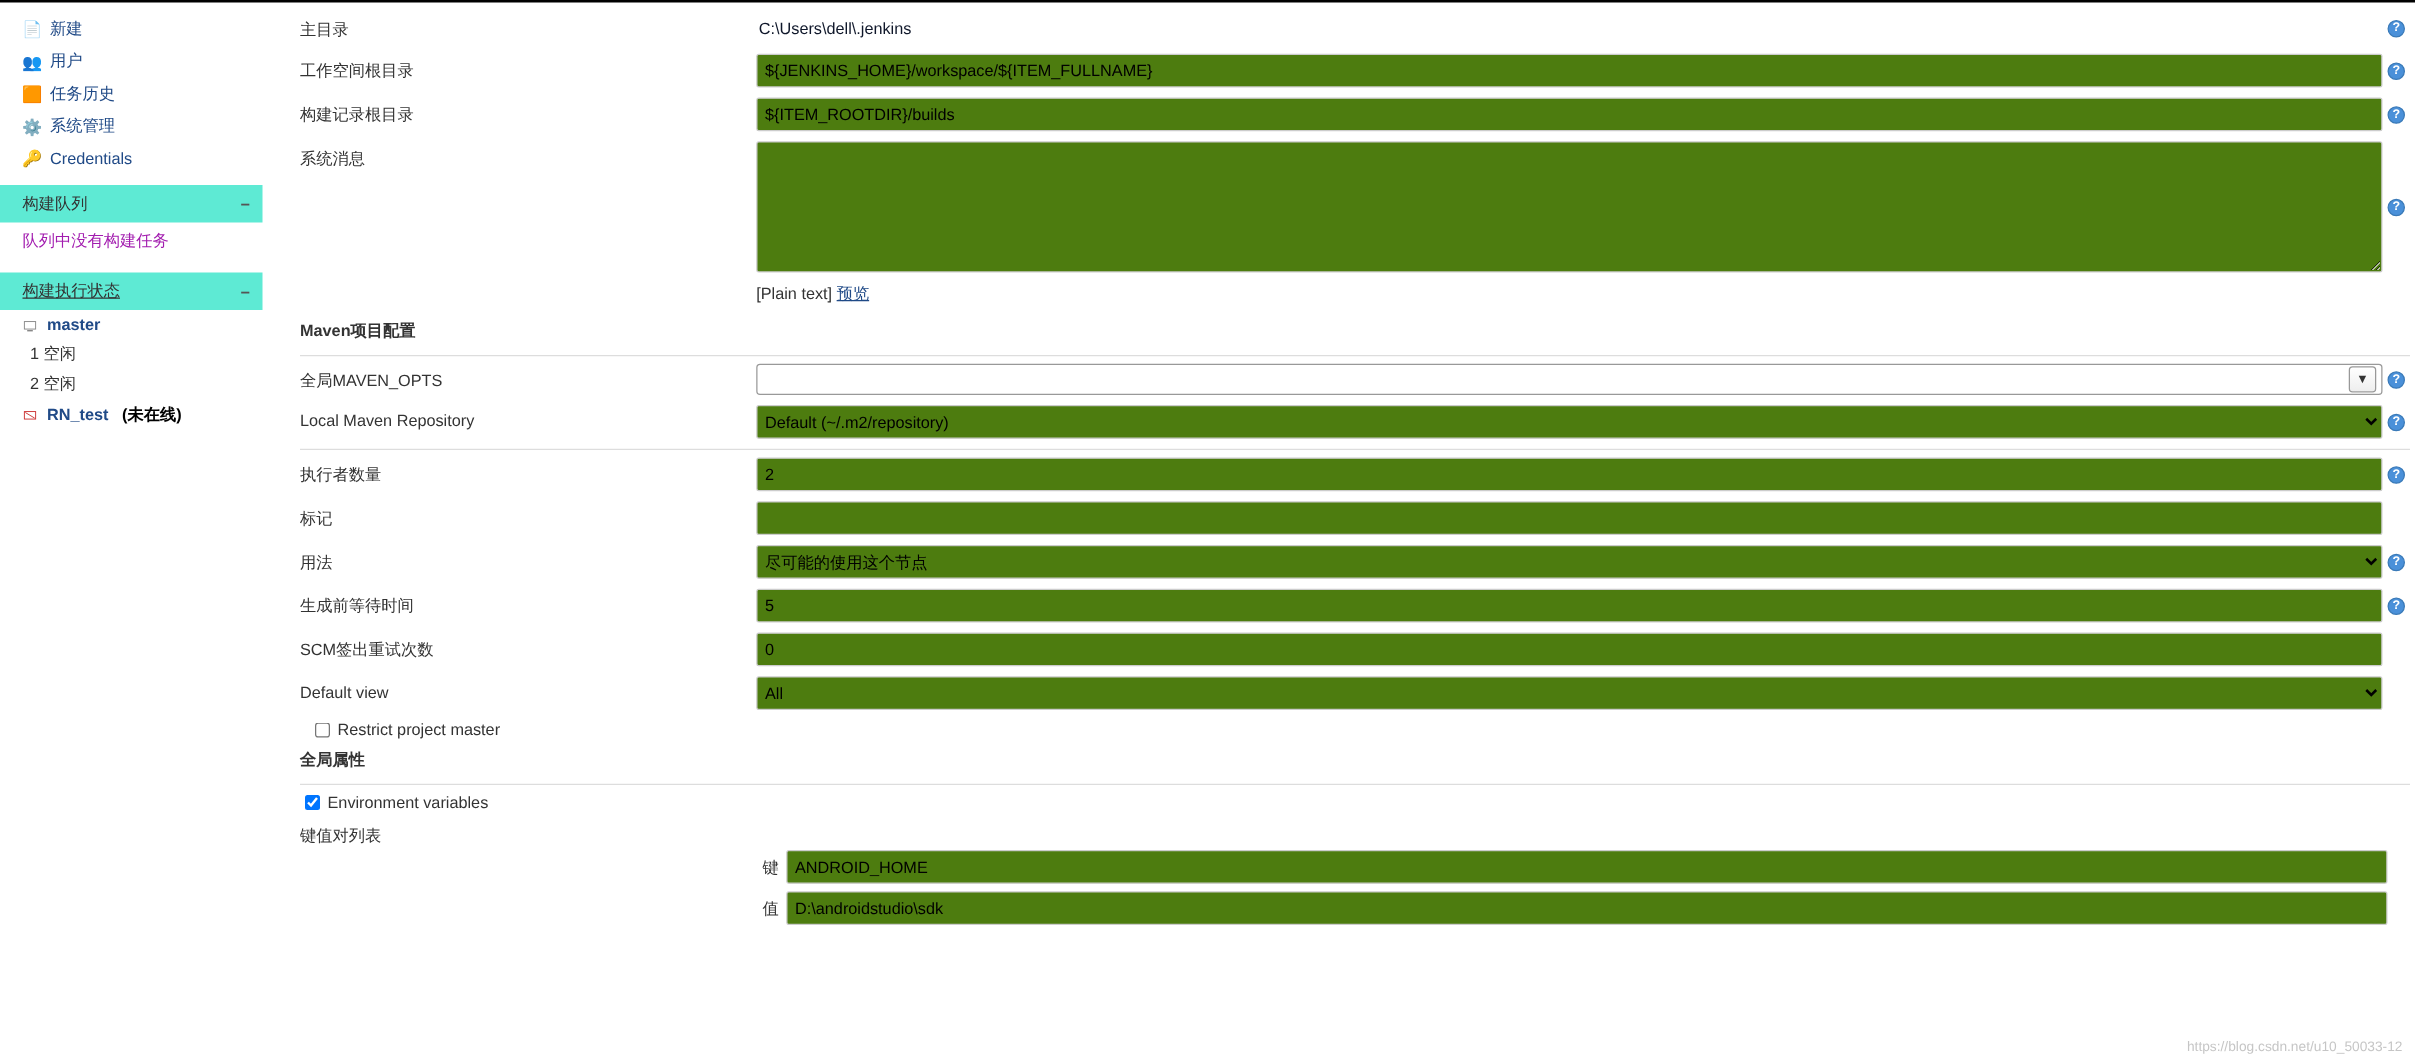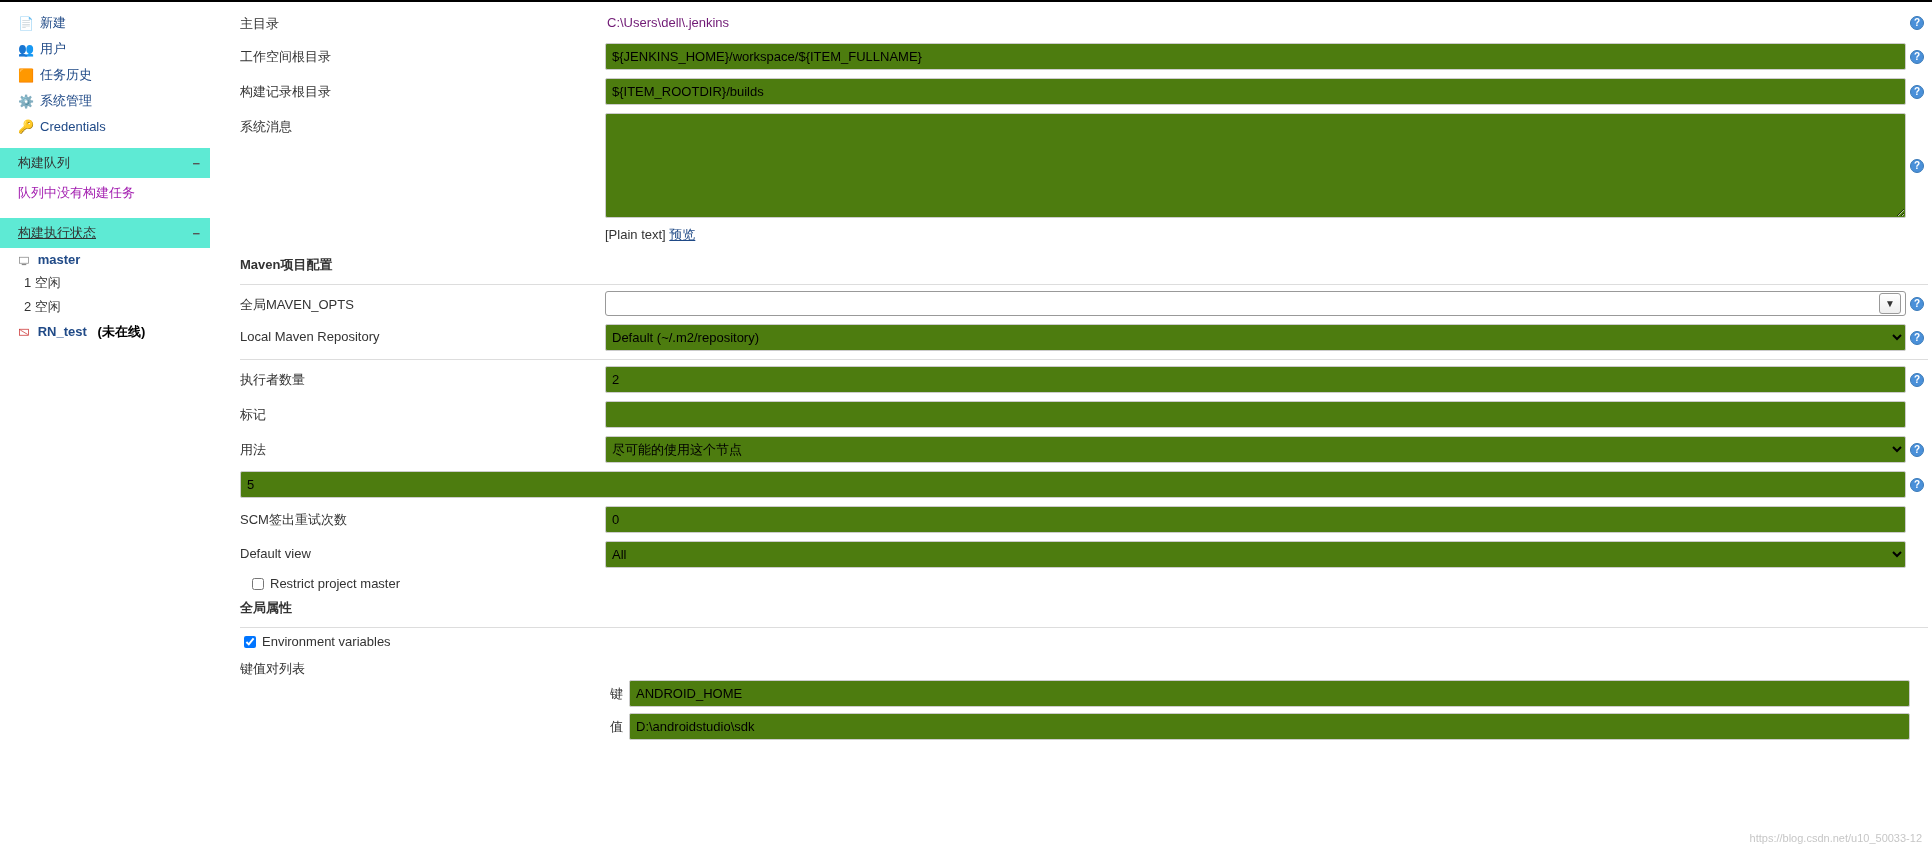--- a/index.html
+++ b/index.html
@@ -83,21 +83,21 @@
       font-size: 13px;
     }
     .form-field {
       flex: 1;
       display: flex;
       align-items: center;
       gap: 4px;
       padding-right: 4px;
     }
     
-    .readonly-text { padding: 5px 2px; color: #701a75; }
+    .readonly-text { padding: 5px 2px; color: #0f172a; }
     
     input[type="text"], select, textarea {
       width: 100%;
       padding: 5px 6px;
       border: 1px solid #ccc;
       border-radius: 2px;
       font-size: 13px;
       font-family: inherit;
       background: #4d7c0f;
     }
@@ -342,20 +342,21 @@
       <div class="form-label">用法</div>
       <div class="form-field">
         <select>
           <option>尽可能的使用这个节点</option>
         </select>
         <span class="help-icon">?</span>
       </div>
     </div>
 
     <div class="form-row">
+      <div class="form-label">生成前等待时间</div>
       <div class="form-field">
         <input type="text" value="5" style="">
         <span class="help-icon">?</span>
       </div>
     </div>
 
     <div class="form-row">
       <div class="form-label">SCM签出重试次数</div>
       <div class="form-field">
         <input type="text" style="margin-right: 18px;" value="0">

